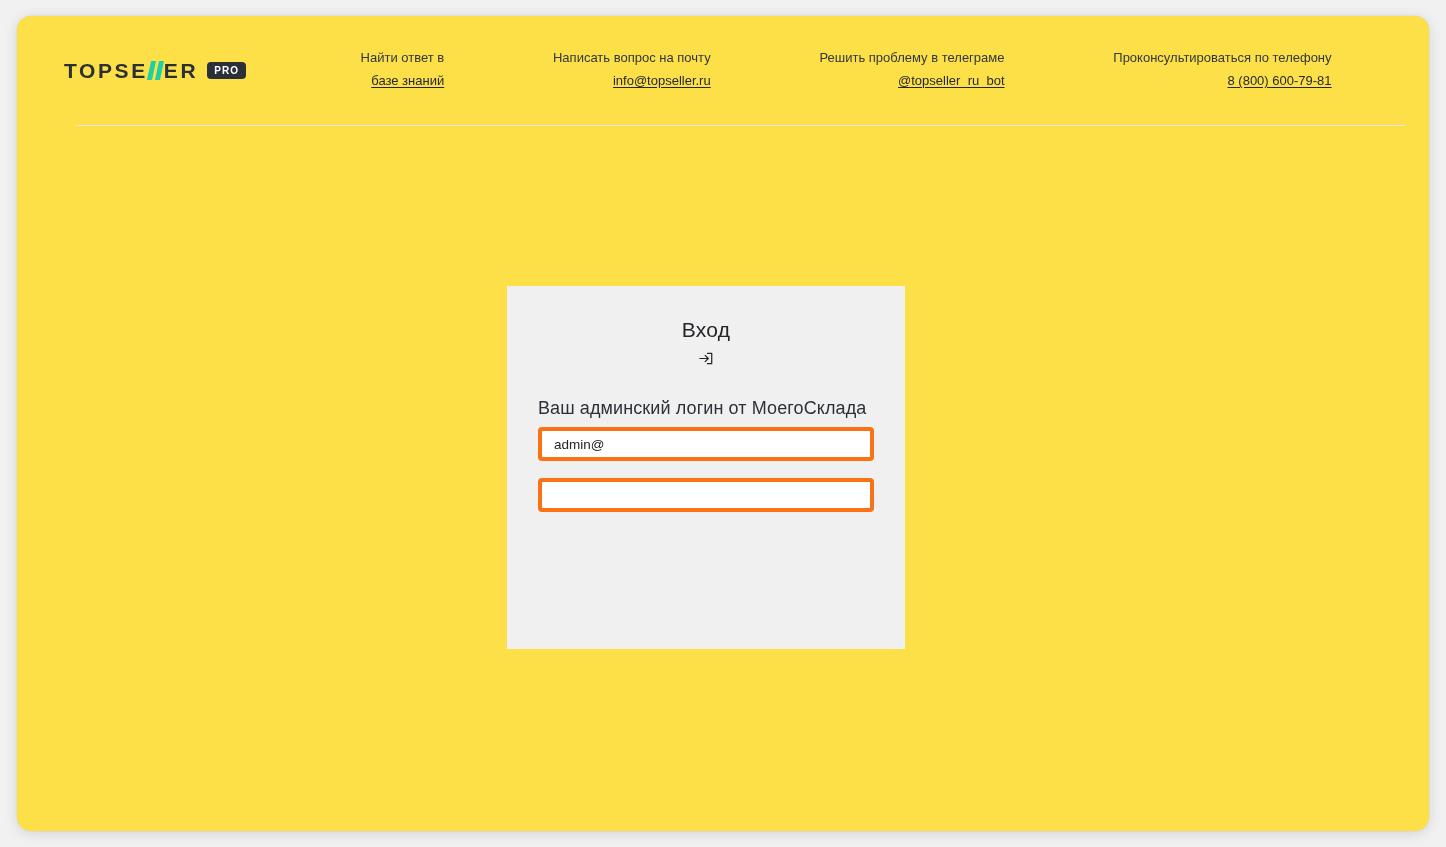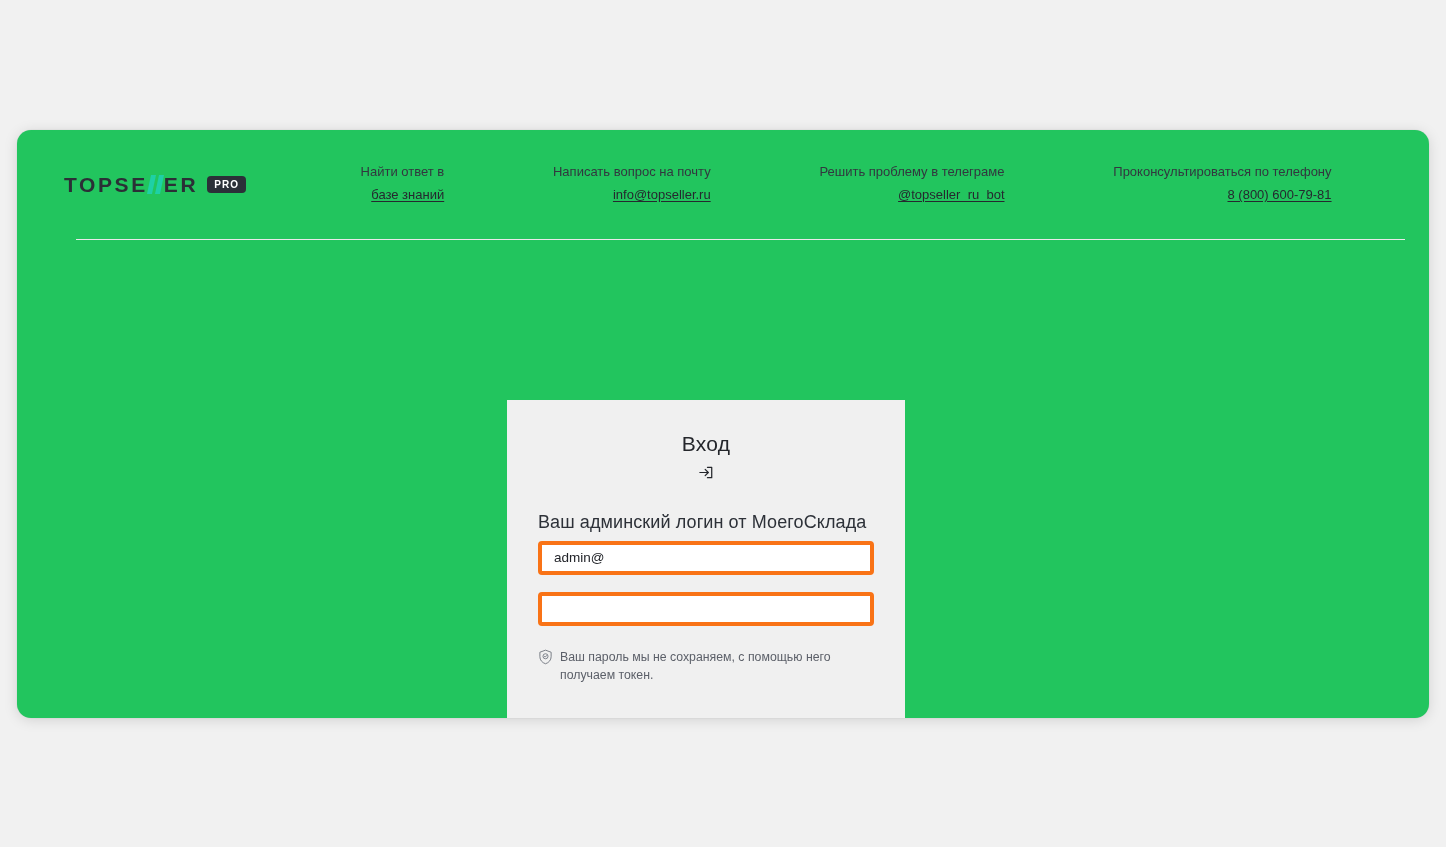--- a/index.html
+++ b/index.html
@@ -15,22 +15,22 @@
     font-family: "Liberation Sans", "DejaVu Sans", sans-serif;
     display: flex;
     align-items: center;
     justify-content: center;
   }
 
   
   .page-shell {
     position: relative;
     width: 1412px;
-    height: 588px;
-    background: #22c55e;
+    height: 815px;
+    background: #fde047;
     border-radius: 14px;
     box-shadow: 0 2px 14px rgba(0,0,0,0.13), 0 0 0 0.5px rgba(0,0,0,0.05);
     overflow: hidden;
   }
 
   
   .site-header {
     position: absolute;
     top: 0; left: 0; right: 0;
     height: 109px;
@@ -287,28 +287,18 @@
       <div class="field-block">
         <label class="field-label">Ваш админский логин от МоегоСклада</label>
         <input class="text-input" type="text" value="admin@" style="">
       </div>
 
       <div class="field-block">
         <input class="text-input" type="password" value="" style="">
       </div>
 
 
-      <div class="note">
-        <span class="shield-icon">
-          <svg width="15" height="16" viewBox="0 0 16 17" fill="none" xmlns="http://www.w3.org/2000/svg">
-            <path d="M8 1.2L14 3.4V8.2C14 11.8 11.5 14.6 8 15.7C4.5 14.6 2 11.8 2 8.2V3.4L8 1.2Z" stroke="#787d86" stroke-width="1.05" stroke-linejoin="round"></path>
-            <circle cx="8" cy="7.7" r="2.7" stroke="#787d86" stroke-width="1.0"></circle>
-            <path d="M6.8 7.7L7.7 8.6L9.3 6.9" stroke="#787d86" stroke-width="1.0" stroke-linecap="round" stroke-linejoin="round"></path>
-          </svg>
-        </span>
-        <span class="note-text">Ваш пароль мы не сохраняем, с помощью него получаем токен.</span>
-      </div>
 
     </section>
 
   </main>
 
 </div>
 
 </body></html>

